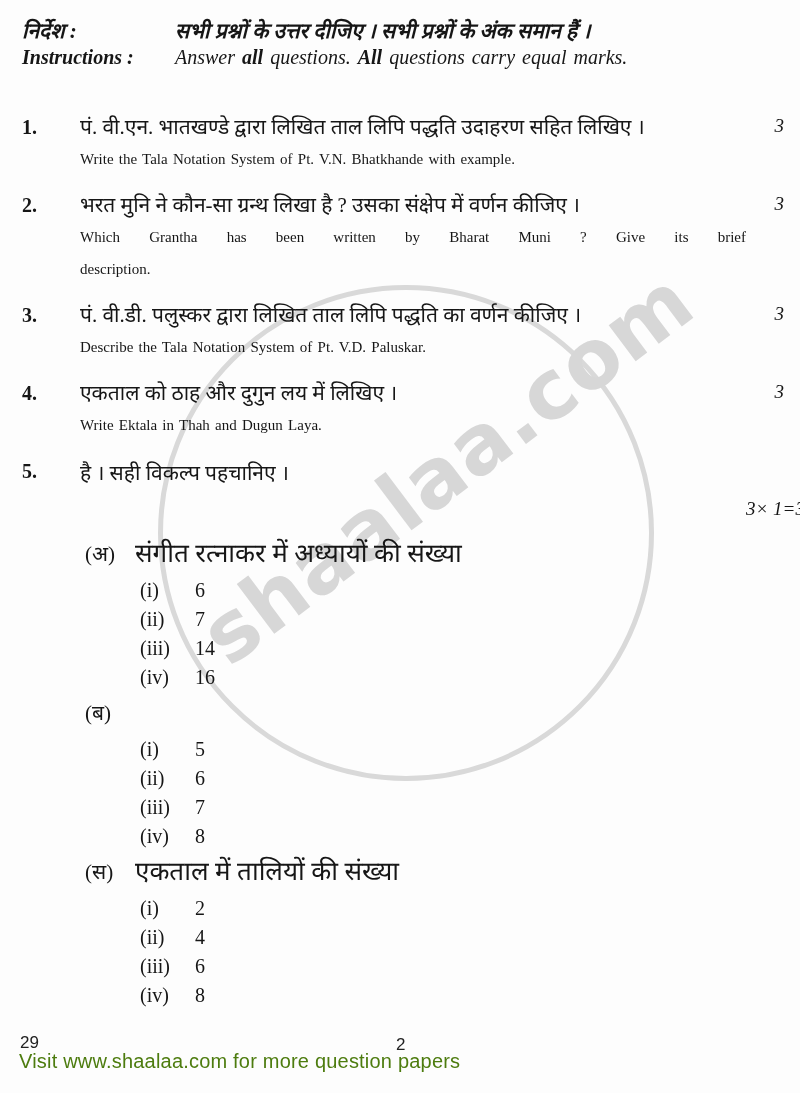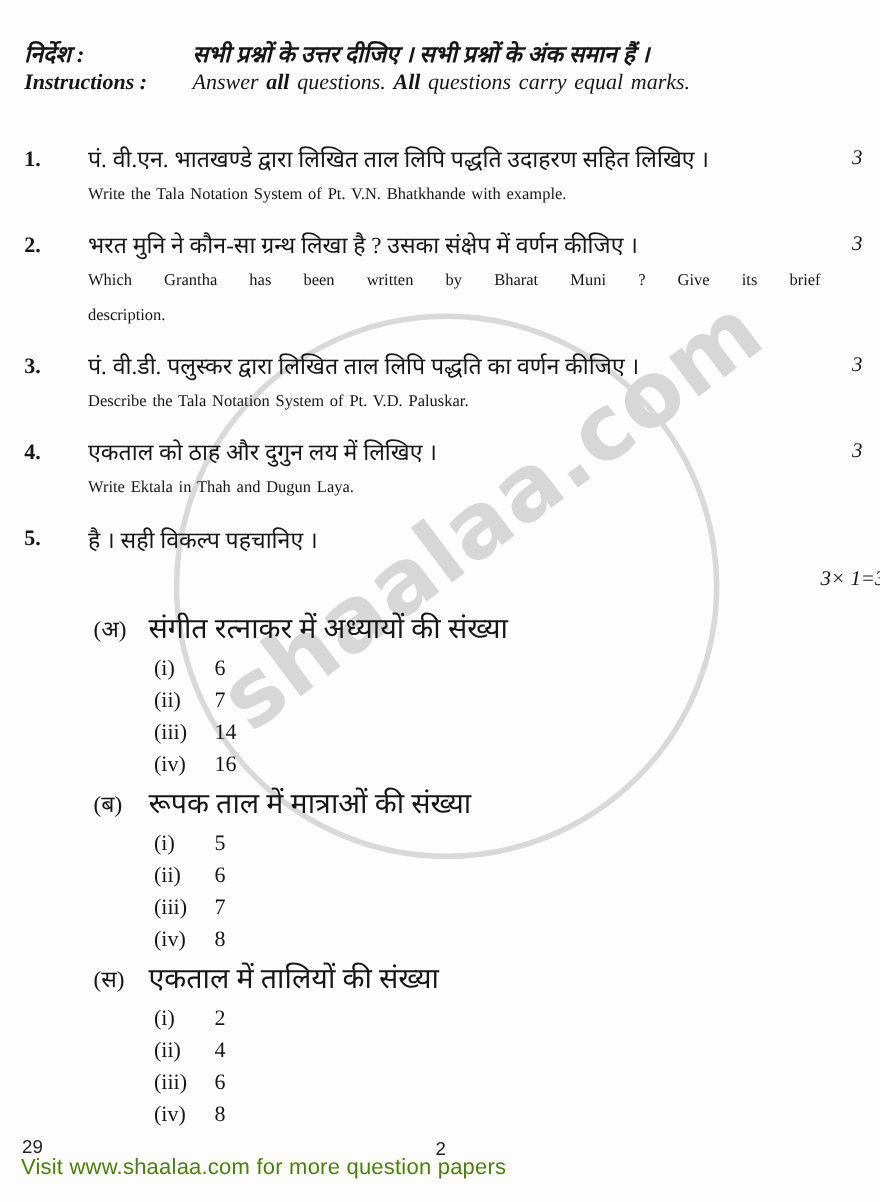--- a/index.html
+++ b/index.html
@@ -29,21 +29,21 @@
     font-size:82px;
     letter-spacing:1px;
     color:#d7d7d7;
     z-index:0;
     white-space:nowrap;
   }
 
   
   .content { position:relative; z-index:1; padding:16px 16px 0 22px; }
 
-  .instr-row { display:flex;margin-top:18px; }
+  .instr-row { display:flex; }
   .instr-label-hi {
     width:153px; flex-shrink:0;
     font-weight:bold; font-style:italic; font-size:21px;
   }
   .instr-text-hi { font-weight:bold; font-style:italic; font-size:21px; }
   .instr-row2 { margin-top:2px; }
   .instr-label-en {
     width:153px; flex-shrink:0;
     font-weight:bold; font-style:italic; font-size:20px;
   }
@@ -169,21 +169,20 @@
           <div class="opt-value">14</div>
         </div>
         <div class="opt-row">
           <div class="opt-label">(iv)</div>
           <div class="opt-value">16</div>
         </div>
       </div>
 
       <div class="part-row">
         <div class="part-label">(ब)</div>
-        <div class="part-text">रूपक ताल में मात्राओं की संख्या</div>
       </div>
       <div class="opts">
         <div class="opt-row">
           <div class="opt-label">(i)</div>
           <div class="opt-value">5</div>
         </div>
         <div class="opt-row">
           <div class="opt-label">(ii)</div>
           <div class="opt-value">6</div>
         </div>

